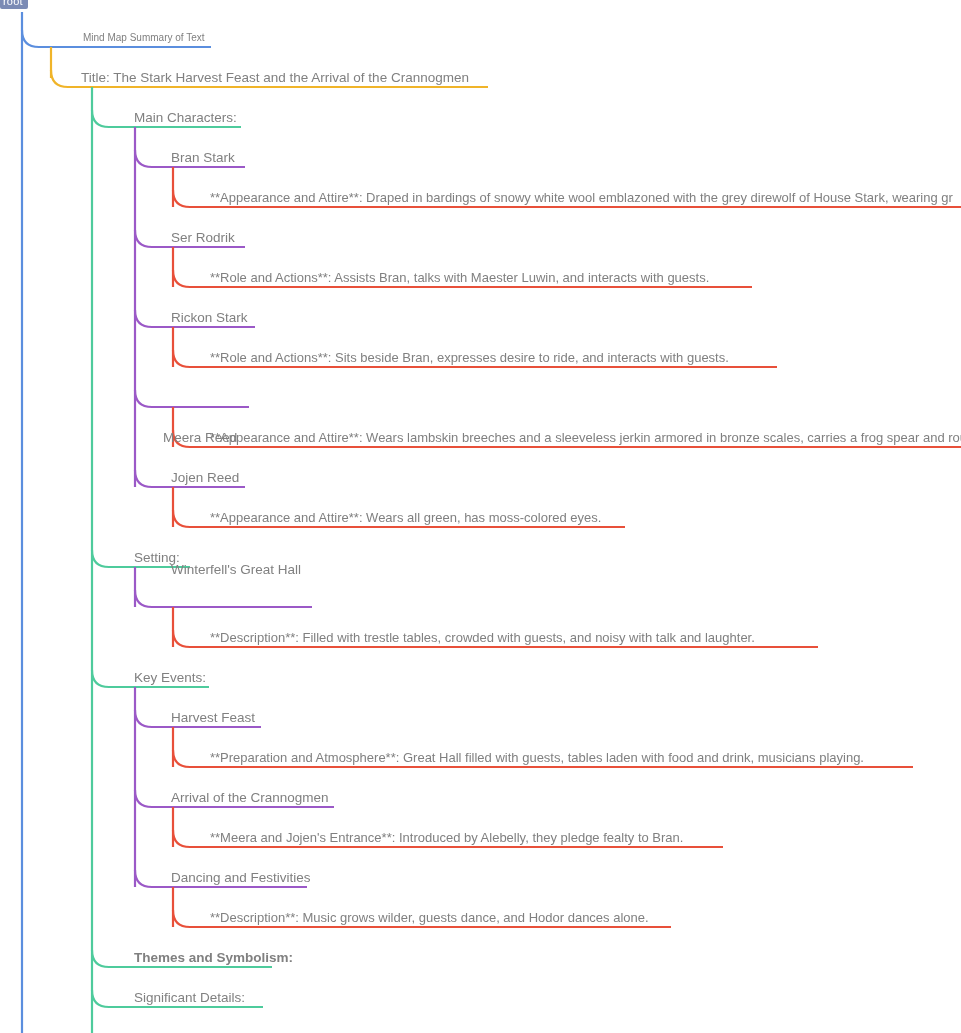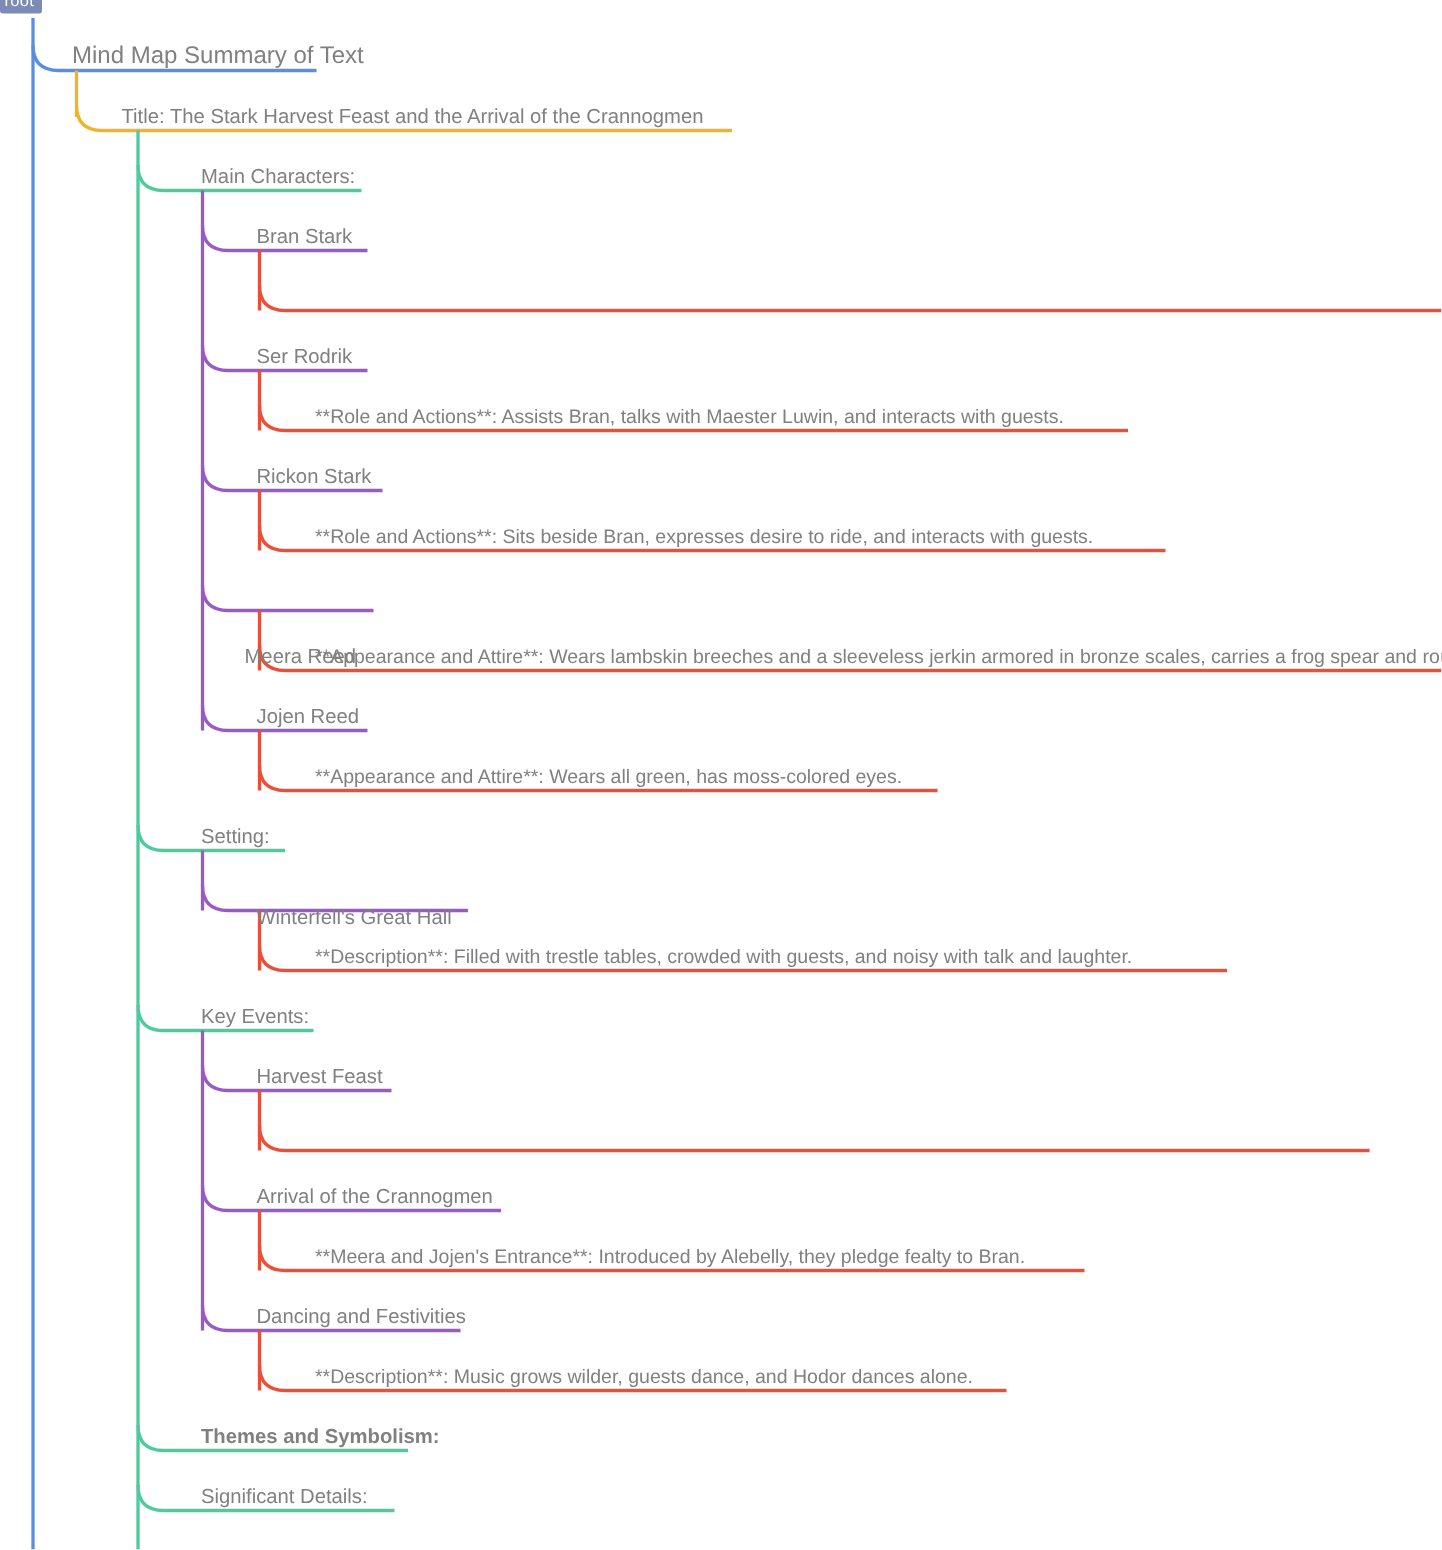--- a/index.html
+++ b/index.html
@@ -43,21 +43,21 @@
   
   .node-label {
     position: absolute;
     color: #808080;
     font-size: 13.5px;
     line-height: 16px;
     white-space: nowrap;
     font-family: "Liberation Sans", sans-serif;
     z-index: 3;
   }
-  .node-label.lvl1 { font-size: 16px; }
+  .node-label.lvl1 { font-size: 10px; margin-left: 35px; }
   .node-label.lvl2 { font-size: 13.5px; }
   .node-label.lvl3 { font-size: 13.5px; }
   .node-label.lvl4 { font-size: 13.5px; }
   .node-label.lvl5 { font-size: 13px; }
   svg.links {
     position: absolute;
     left: 0;
     top: 0;
     width: 961px;
     height: 1033px;
@@ -134,35 +134,37 @@
 
     <path d="M173,887 L173,927" stroke="#e8503a" stroke-width="2.2"></path>
     <path d="M173,910 Q173,927 190,927 L671,927" stroke="#e8503a" stroke-width="2.2"></path>
   </svg>
 
   <div class="node-label lvl1" style="left:48px;  top:30px;">Mind Map Summary of Text</div>
   <div class="node-label lvl2" style="left:81px;  top:70px;">Title: The Stark Harvest Feast and the Arrival of the Crannogmen</div>
 
   <div class="node-label lvl3" style="left:134px; top:110px;">Main Characters:</div>
   <div class="node-label lvl4" style="left:171px; top:150px;">Bran Stark</div>
+  <div class="node-label lvl5" style="left:210px; top:190px;">**Appearance and Attire**: Draped in bardings of snowy white wool emblazoned with the grey direwolf of House Stark, wearing gr</div>
   <div class="node-label lvl4" style="left:171px; top:230px;">Ser Rodrik</div>
   <div class="node-label lvl5" style="left:210px; top:270px;">**Role and Actions**: Assists Bran, talks with Maester Luwin, and interacts with guests.</div>
   <div class="node-label lvl4" style="left:171px; top:310px;">Rickon Stark</div>
   <div class="node-label lvl5" style="left:210px; top:350px;">**Role and Actions**: Sits beside Bran, expresses desire to ride, and interacts with guests.</div>
   <div class="node-label lvl4" style="left:163px; top:390px;margin-top:40px;">Meera Reed</div>
   <div class="node-label lvl5" style="left:210px; top:430px;">**Appearance and Attire**: Wears lambskin breeches and a sleeveless jerkin armored in bronze scales, carries a frog spear and roun</div>
   <div class="node-label lvl4" style="left:171px; top:470px;text-align:right;">Jojen Reed</div>
   <div class="node-label lvl5" style="left:210px; top:510px;">**Appearance and Attire**: Wears all green, has moss-colored eyes.</div>
 
   <div class="node-label lvl3" style="left:134px; top:550px;">Setting:</div>
-  <div class="node-label lvl4" style="left:171px; top:604px;">Winterfell's Great Hall</div>
+  <div class="node-label lvl4" style="left:171px; top:562px;">Winterfell's Great Hall</div>
   <div class="node-label lvl5" style="left:210px; top:630px;">**Description**: Filled with trestle tables, crowded with guests, and noisy with talk and laughter.</div>
 
   <div class="node-label lvl3" style="left:134px; top:670px;">Key Events:</div>
   <div class="node-label lvl4" style="left:171px; top:710px;">Harvest Feast</div>
+  <div class="node-label lvl5" style="left:210px; top:750px;">**Preparation and Atmosphere**: Great Hall filled with guests, tables laden with food and drink, musicians playing.</div>
   <div class="node-label lvl4" style="left:171px; top:790px;">Arrival of the Crannogmen</div>
   <div class="node-label lvl5" style="left:210px; top:830px;">**Meera and Jojen's Entrance**: Introduced by Alebelly, they pledge fealty to Bran.</div>
   <div class="node-label lvl4" style="left:171px; top:870px;">Dancing and Festivities</div>
   <div class="node-label lvl5" style="left:210px; top:910px;">**Description**: Music grows wilder, guests dance, and Hodor dances alone.</div>
 
   <div class="node-label lvl3" style="left:134px; top:950px;font-weight:bold;">Themes and Symbolism:</div>
   <div class="node-label lvl3" style="left:134px; top:990px;">Significant Details:</div>
 
 </div>
 

